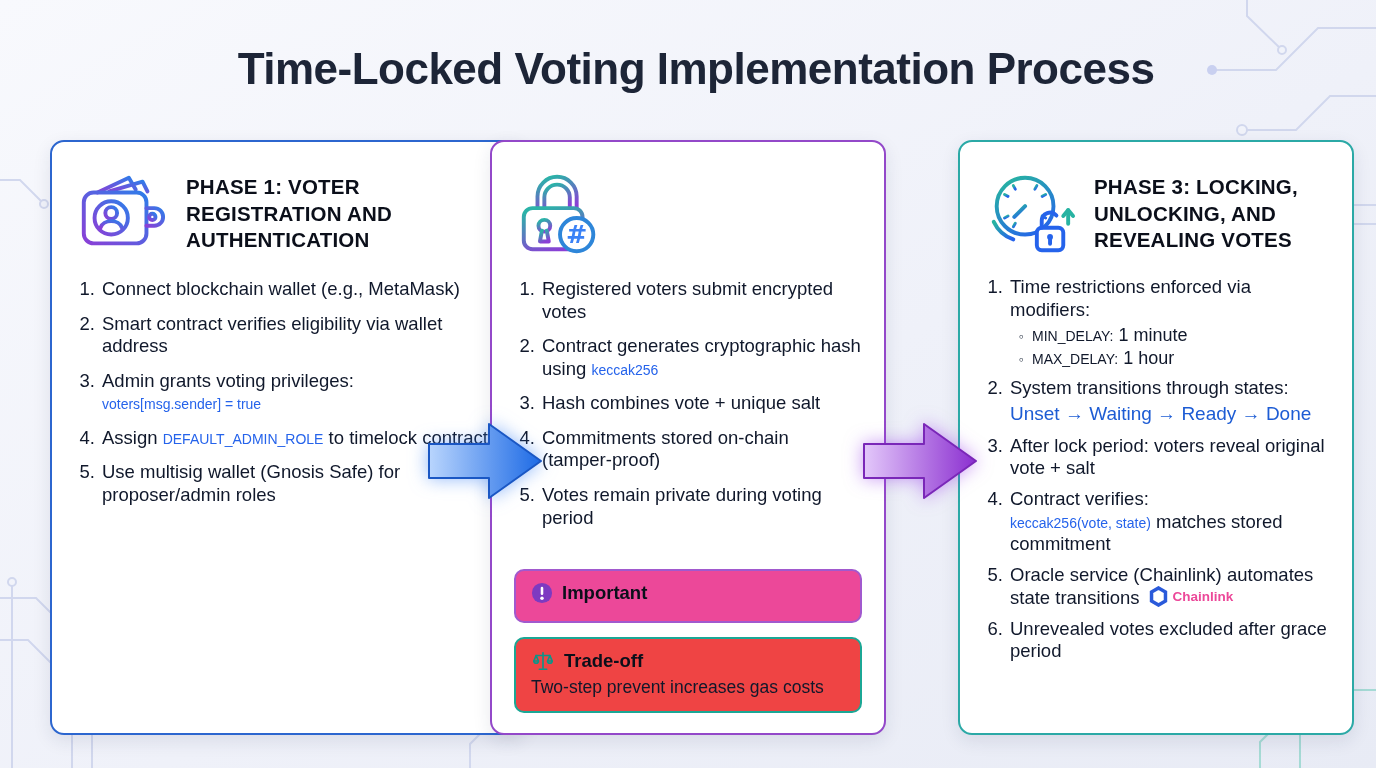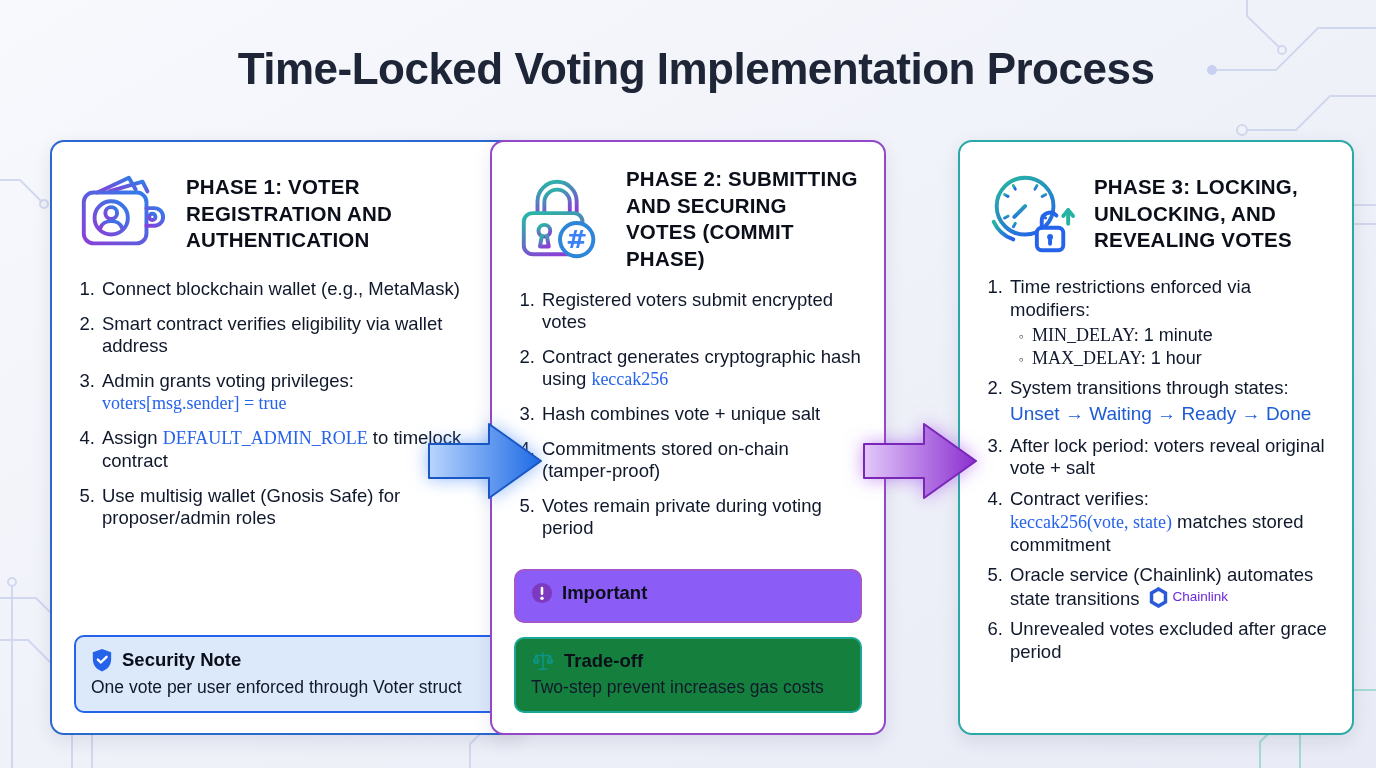--- a/index.html
+++ b/index.html
@@ -25,35 +25,35 @@
   .card2 { left:490px; width:396px; border-color:#9348c9; }
   .card3 { left:958px; width:396px; border-color:#2ba9a6; }
   .card-head { display:flex; align-items:center; gap:18px; min-height:96px; }
   .card-head svg { flex:0 0 auto; }
   .card-title { font-size:20.5px; font-weight:700; line-height:1.3; letter-spacing:.2px; color:#0b0f1a; }
   .steps { list-style:none; margin-top:16px; display:flex; flex-direction:column; gap:12px; }
   .card3 .steps { gap:8px; margin-top:14px; }
   .steps li { display:flex; font-size:18.5px; line-height:1.22; }
   .num { flex:0 0 28px; text-align:right; padding-right:7px; }
   .step-body { flex:1; }
-  .code { font-family:Liberation Serif, serif; color:#2563eb; font-size:18px; }
+  .code { font-family:Liberation Sans, sans-serif; color:#2563eb; font-size:14px; }
   .code.dark { color:#10182b; }
   .subs { list-style:none; margin-top:3px; }
   .subs li { display:block; font-size:18px; line-height:1.25; }
   .sub-marker { display:inline-block; width:22px; text-align:center; font-size:14px; color:#374151; }
   .state-line { color:#1d5cd4; margin:2px 0 2px; font-size:19px; }
   .callout { border-radius:10px; border:2px solid; padding:11px 15px 13px; }
   .c-head { display:flex; align-items:center; gap:9px; font-weight:700; font-size:18.5px; margin-bottom:4px; color:#0b0f1a; }
   .c-body { font-size:17.5px; line-height:1.28; }
   .security { background:#dce9fb; border-color:#2563eb; margin-top:auto; }
   .stack { margin-top:auto; display:flex; flex-direction:column; gap:14px; }
-  .important { background:#8b5cf6; border-color:#a159ce; }
-  .tradeoff { background:#15803d; border-color:#1ba795; }
+  .important { background:#ec4899; border-color:#a159ce; }
+  .tradeoff { background:#ef4444; border-color:#1ba795; }
   .chainlink { display:inline-flex; align-items:center; gap:5px; margin-left:9px; vertical-align:-3px; }
-  .cl-label { color:#6d28d9; font-weight:400; font-size:13.5px; }
+  .cl-label { color:#ec4899; font-weight:700; font-size:13.5px; }
   .arrow { position:absolute; z-index:3; top:415px; }
   .arrow1 { left:427px; filter:drop-shadow(0 0 9px rgba(59,130,246,.55)); }
   .arrow2 { left:862px; filter:drop-shadow(0 0 9px rgba(147,51,234,.5)); }
 </style>
 </head>
 <body>
 
 <svg class="circuit" width="1376" height="768" viewBox="0 0 1376 768">
   <g fill="none" stroke="#ccd3ec" stroke-width="2" opacity="0.85">
     <path d="M1376 28 H1318 L1276 70 H1212"></path>
@@ -123,30 +123,20 @@
       </li>
       <li>
         <span class="num">4.</span>
         <div class="step-body">Assign <span class="code">DEFAULT_ADMIN_ROLE</span> to timelock contract</div>
       </li>
       <li>
         <span class="num">5.</span>
         <div class="step-body">Use multisig wallet (Gnosis Safe) for proposer/admin roles</div>
       </li>
     </ol>
-  <div class="callout security">
-    <div class="c-head">
-      <svg width="22" height="24" viewBox="0 0 24 26">
-        <path d="M12 1 L22 4.5 V12 c0 7 -4.3 11.6 -10 13.5 C6.3 23.6 2 19 2 12 V4.5 Z" fill="#2563eb"></path>
-        <path d="M7.5 12.5 l3.2 3.2 L17 9.5" stroke="#fff" stroke-width="2.6" fill="none" stroke-linecap="round" stroke-linejoin="round"></path>
-      </svg>
-      <span>Security Note</span>
-    </div>
-    <div class="c-body">One vote per user enforced through Voter struct</div>
-  </div>
 </section>
 
 <section class="card card2">
   <div class="card-head">
     <svg width="94" height="94" viewBox="0 0 96 96">
       <defs>
           <linearGradient id="g2" x1="0.3" y1="0" x2="0.7" y2="1">
         <stop offset="0" stop-color="#2bb3a8"></stop>
             <stop offset="1" stop-color="#8b3fd6"></stop>
           </linearGradient>
@@ -154,21 +144,20 @@
       <g fill="none" stroke="url(#g2)" stroke-width="4" stroke-linejoin="round" stroke-linecap="round">
         <path d="M24 42 V30 a20 20 0 0 1 40 0 V42"></path>
         <path d="M31 42 V31 a13 13 0 0 1 26 0 V42"></path>
         <rect x="10" y="42" width="60" height="42" rx="9"></rect>
         <circle cx="31" cy="60" r="6"></circle>
         <path d="M28.5 65 L26.5 76 H35.5 L33.5 65"></path>
       </g>
       <circle cx="64" cy="69" r="17" fill="#ffffff" stroke="#2e86d9" stroke-width="4"></circle>
       <text x="64" y="78" font-size="26" font-weight="bold" fill="#3b82f6" text-anchor="middle" font-family="DejaVu Sans, sans-serif">#</text>
     </svg>
-    <h2 class="card-title">PHASE 2: SUBMITTING AND SECURING VOTES (COMMIT PHASE)</h2>
   </div>
   <ol class="steps">
       <li>
         <span class="num">1.</span>
         <div class="step-body">Registered voters submit encrypted votes</div>
       </li>
       <li>
         <span class="num">2.</span>
         <div class="step-body">Contract generates cryptographic hash using <span class="code">keccak256</span></div>
       </li>

